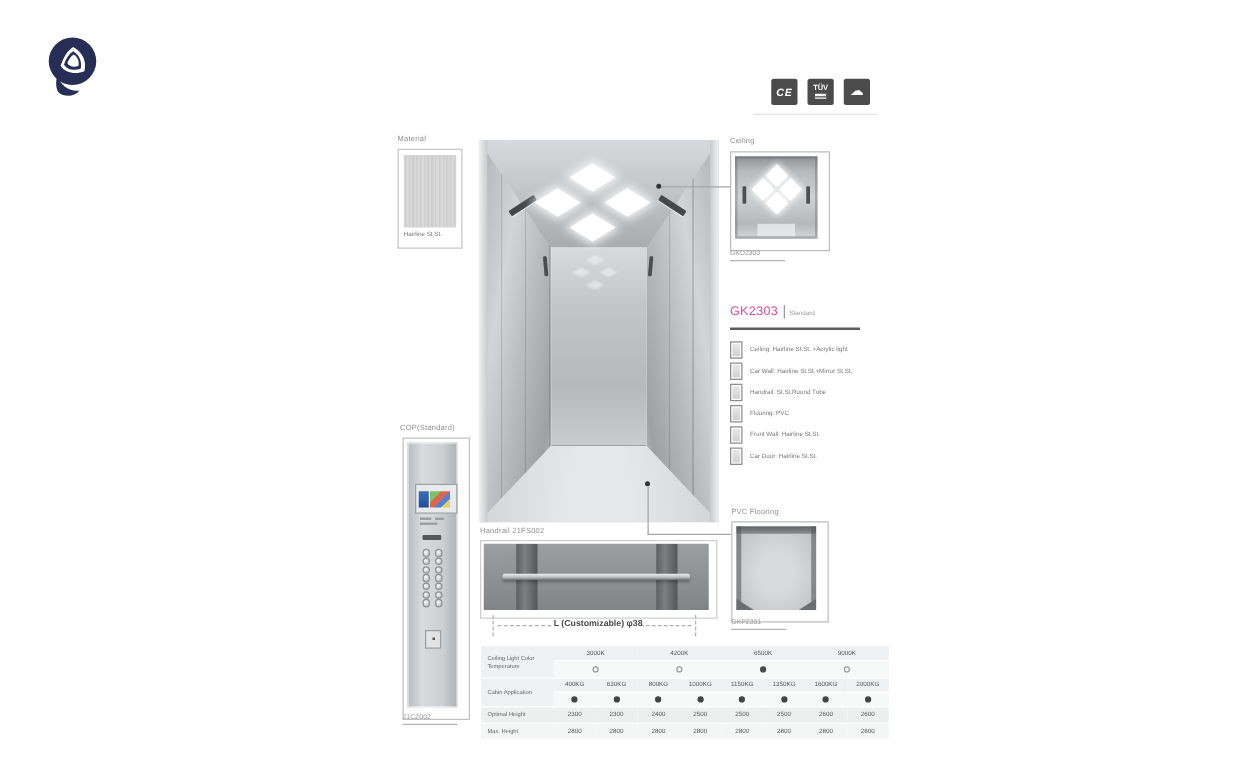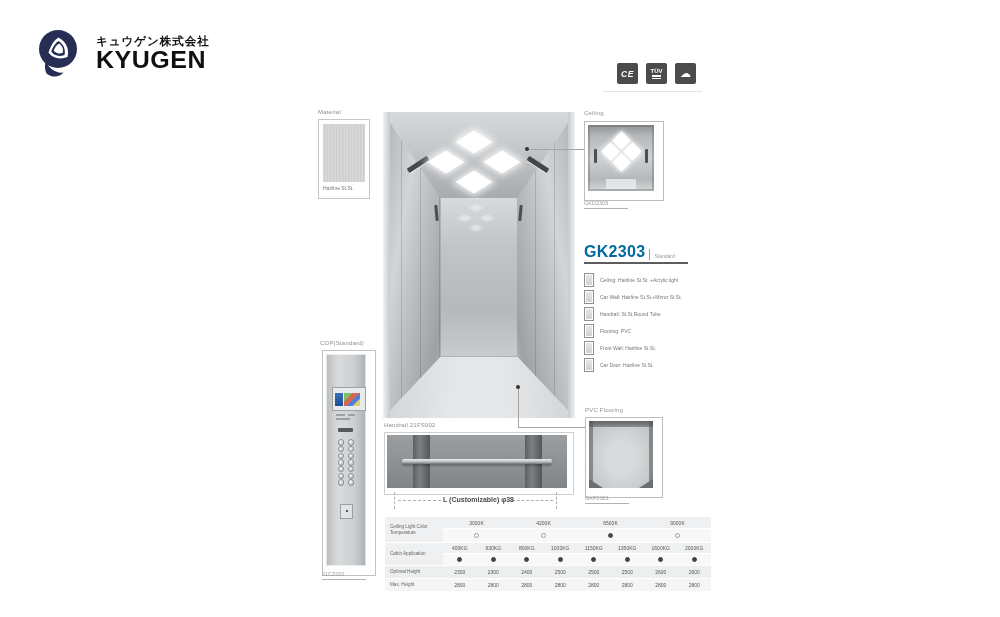--- a/index.html
+++ b/index.html
@@ -77,21 +77,21 @@
   #cd-inner{position:relative;width:66px;height:66px;overflow:hidden;
     background:linear-gradient(180deg,#8f9294 0%,#b7babc 18%,#ced1d3 50%,#b5b8ba 82%,#d6d8d9 100%);
     box-shadow:inset 0 0 0 2px rgba(90,94,96,.35);}
   .cdd{position:absolute;width:13px;height:13px;background:#fff;transform:rotate(45deg);
        box-shadow:0 0 5px 1px rgba(255,255,255,.9);}
   .cd-slot{position:absolute;width:2.5px;height:14px;background:#4c5052;border-radius:1px;}
   #cd-floor{position:absolute;left:18px;top:54px;width:30px;height:10px;background:rgba(235,236,237,.8);}
 
   
   #gk-title{left:584px;top:244px;display:flex;align-items:flex-end;gap:4px;}
-  #gk-model{font-size:16px;font-weight:bold;color:#0369a1;letter-spacing:0.3px;line-height:1;}
+  #gk-model{font-size:10px;font-weight:normal;color:#ec4899;letter-spacing:0.3px;line-height:1;}
   #gk-sep{width:1px;height:11px;background:#9a9a9a;}
   #gk-grade{font-size:5px;color:#9a9a9a;padding-bottom:1px;}
   #gk-rule{left:584px;top:262px;width:104px;height:2px;background:#5d5d5d;}
   .spec-row{left:584px;display:flex;align-items:center;gap:6px;}
   .spec-ico{width:8px;height:12px;border:1px solid #8f8f8f;
     background:linear-gradient(180deg,#e9e9e9,#cfcfcf);box-shadow:inset 0 0 0 1px #fff;}
   .spec-txt{font-size:5px;color:#777;}
 
   
   #cop-box{left:322px;top:350px;width:46px;height:218px;border:1px solid #c2c2c2;background:#fff;padding:3px;}
@@ -156,24 +156,20 @@
 
 <div id="page">
 
   <svg id="logo-mark" class="abs" viewBox="0 0 40 52">
     <circle cx="20" cy="21" r="19" fill="#262e55"></circle>
     <path d="M20.5 9.5 C 28 13.5, 31.5 21, 29.5 29 C 22 32, 14 30, 10.5 24.5 C 13 17, 16 12.5, 20.5 9.5 Z" fill="#ffffff"></path>
     <path d="M20.5 13 C 25.5 16, 27.8 21.5, 26.5 27 C 21 29, 15.5 27.5, 13.2 23.5 C 15 18.5, 17.3 15.2, 20.5 13 Z" fill="#262e55"></path>
     <path d="M21 15.5 C 24.2 17.6, 25.6 21.2, 24.7 24.8 C 21 26.2, 17.4 25.2, 15.8 22.6 C 17 19.3, 18.7 17, 21 15.5 Z" fill="#ffffff"></path>
     <path d="M8 33 C 11 41, 18 45.5, 25.5 44.5 C 21.5 49.5, 13.5 50, 8.5 45.5 C 6.5 41.5, 6.5 36.5, 8 33 Z" fill="#262e55"></path>
   </svg>
-  <div id="logo-text" class="abs">
-    <div id="logo-jp">キュウゲン株式会社</div>
-    <div id="logo-en">KYUGEN</div>
-  </div>
 
   <div id="certs" class="abs">
     <div class="cert">
       <span class="ce">CE</span>
     </div>
     <div class="cert">
       <span class="tuv">TÜV</span>
       <span class="bar"></span>
       <span class="bar"></span>
     </div>

